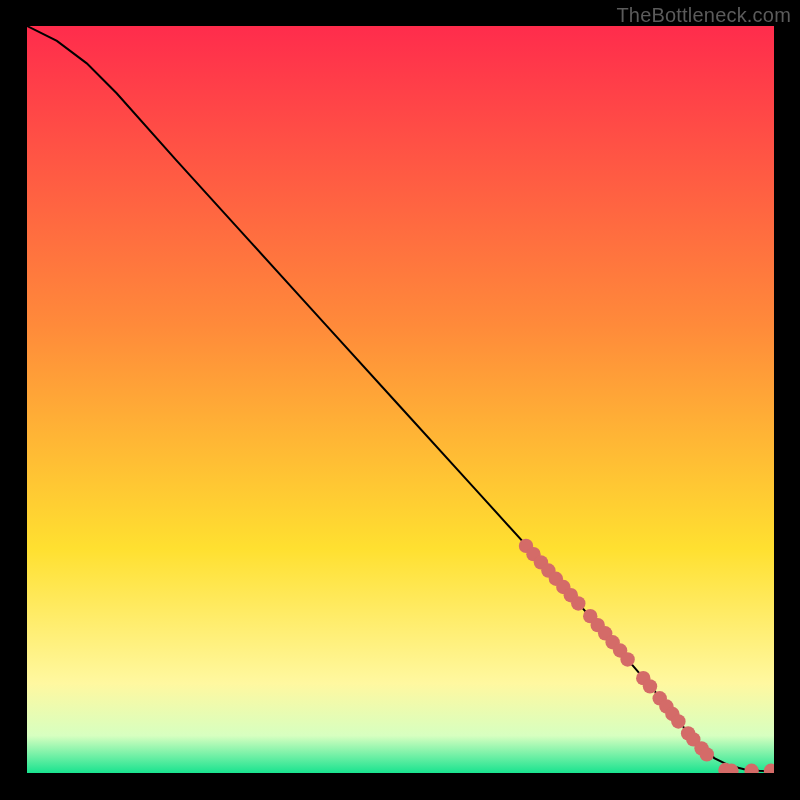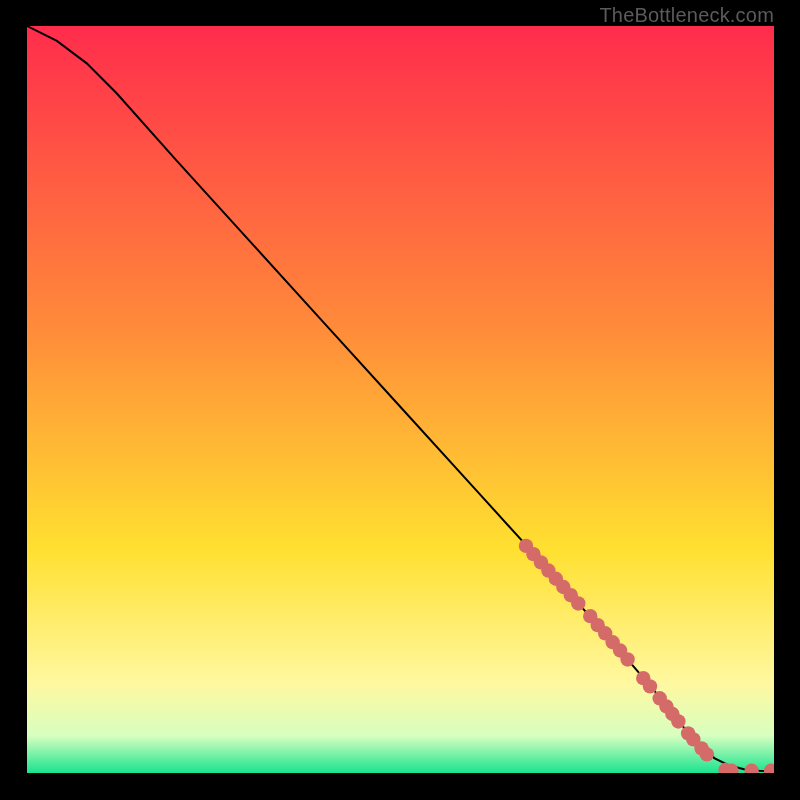--- a/index.html
+++ b/index.html
@@ -27,21 +27,21 @@
   }
   
   .plot-area svg {
     display: block;
     width: 747px;
     height: 747px;
   }
   .watermark {
     position: absolute;
     top: 4px;
-    right: 26px;
+    right: 9px;
     color: #5b5b5b;
     font-size: 20px;
     font-weight: 500;
     letter-spacing: 0.2px;
     user-select: none;
   }
 </style>
 </head>
 <body>
 

